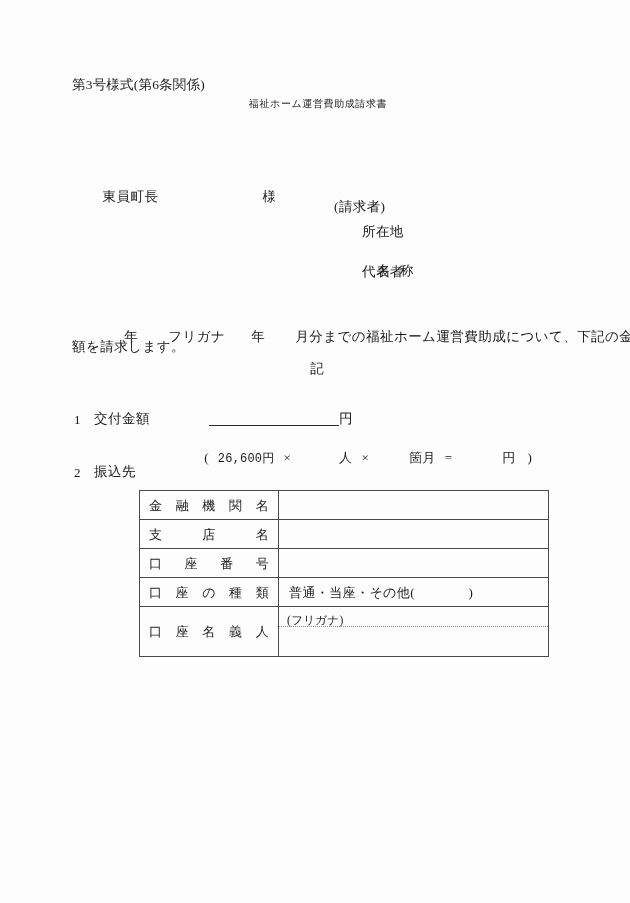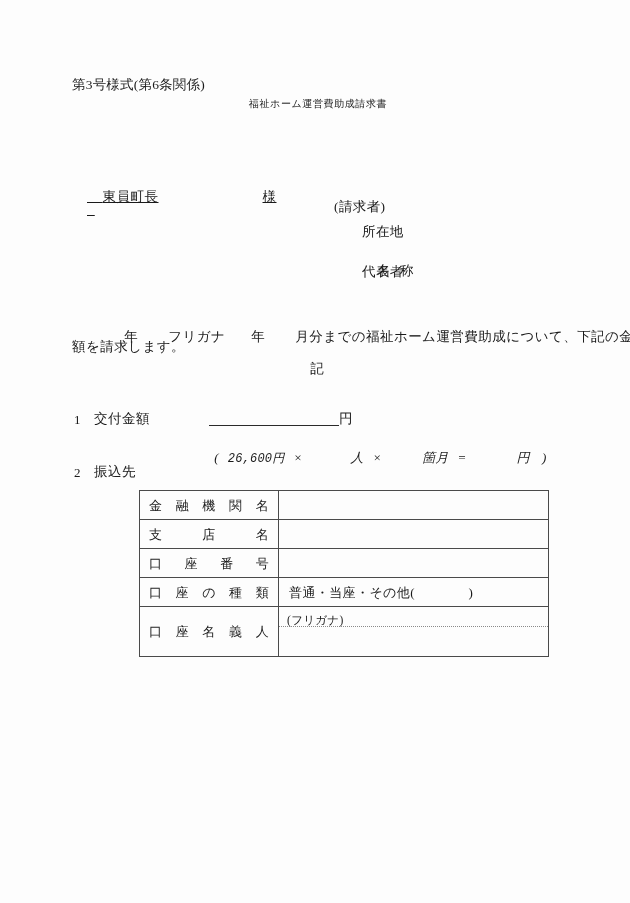--- a/index.html
+++ b/index.html
@@ -42,21 +42,20 @@
     left: 444px; top: 138px;
     font-size: 13.5px;
     letter-spacing: 0.5px;
   }
   .date-line .gap { display: inline-block; width: 26px; }
 
   .addressee {
     left: 87px; top: 176px;
     font-size: 13.5px;
     letter-spacing: 0.5px;
-    text-decoration: underline;
   }
   .addressee .sep { display: inline-block; width: 104px; }
 
   
   .claimant-label {
     left: 334px; top: 200px;
     font-size: 13.5px;
     letter-spacing: 0.4px;
   }
   .claimant-row {
@@ -95,24 +94,23 @@
   .item1-no  { left: 74px;  top: 413px; font-size: 13px; }
   .item1-lbl { left: 94px;  top: 412px; font-size: 13.5px; letter-spacing: 0.5px; }
   .amount-rule {
     left: 209px; top: 425px;
     width: 130px; height: 1px;
     background: #2a2a2a;
   }
   .amount-yen { left: 339px; top: 412px; font-size: 13.5px; }
 
   .formula {
-    left: 200px; top: 438px;
+    left: 190px; top: 438px;
     font-size: 13px;
     letter-spacing: 0.3px;
-    font-style: italic;
   }
   .formula .num {
     font-family: "Liberation Mono", "DejaVu Sans Mono", monospace;
     font-size: 12px;
     letter-spacing: 0.2px;
   }
   .formula .g1 { display: inline-block; width: 9px; }
   .formula .g2 { display: inline-block; width: 48px; }
   .formula .g3 { display: inline-block; width: 40px; }
   .formula .g4 { display: inline-block; width: 50px; }

